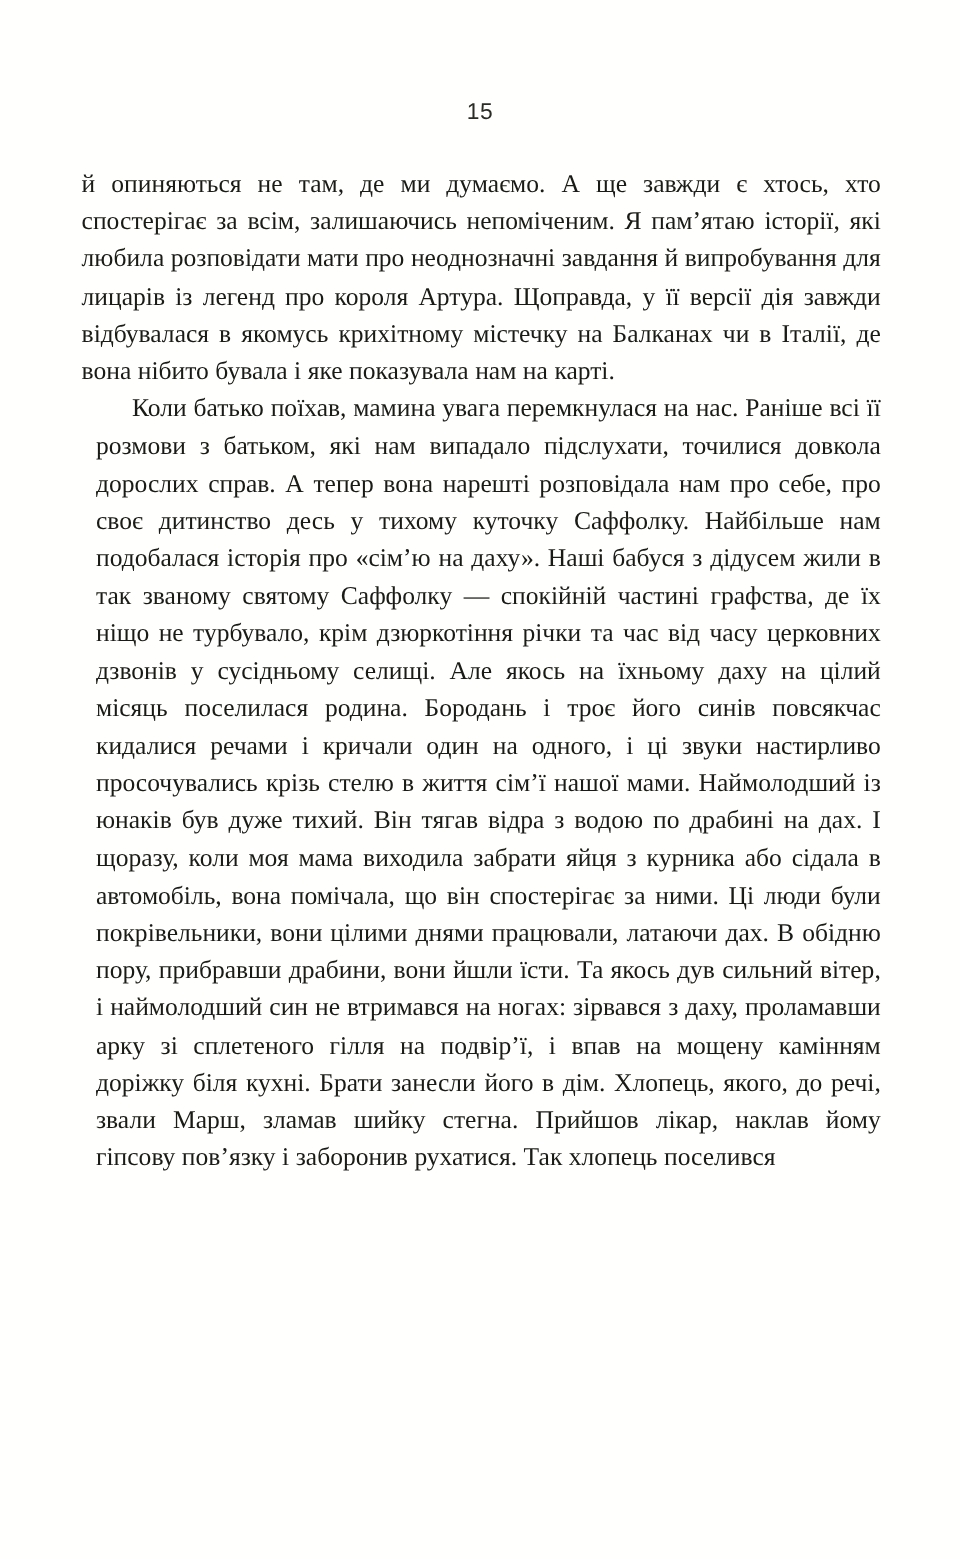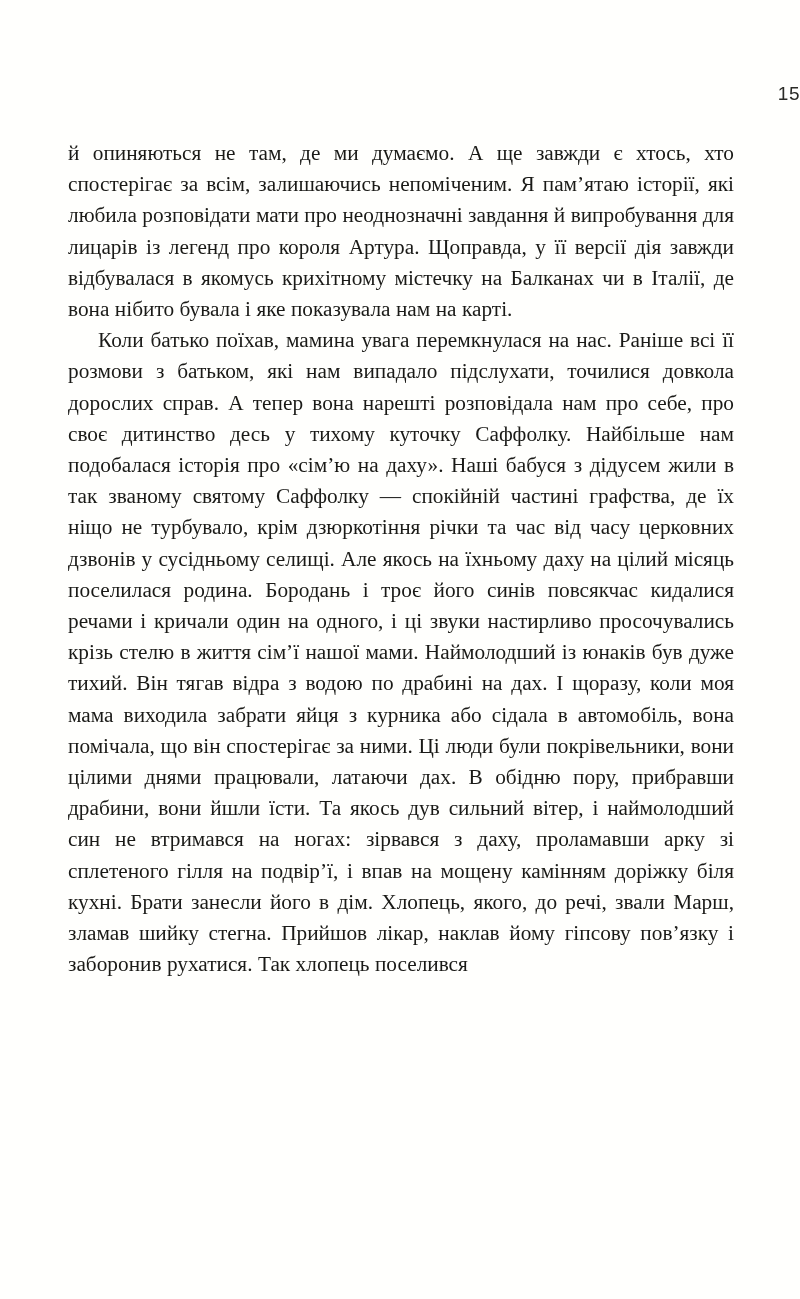--- a/index.html
+++ b/index.html
@@ -22,21 +22,21 @@
     inset: 0;
     background: #fffffd;
   }
 
   
   .folio {
     position: absolute;
     top: 84px;
     left: 0;
     width: 800px;
-    text-align: right;
+    text-align: center;
     font-family: "Liberation Sans", "DejaVu Sans", sans-serif;
     font-size: 19px;
     letter-spacing: 0.5px;
     color: #2a2a26;
     line-height: 1;
   }
 
   
   .textblock {
     position: absolute;
@@ -56,20 +56,21 @@
     word-spacing: 0.1px;
   }
 
   .para.indent {
     text-indent: 30px;
   }
 
   
   .para:last-child {
     text-align-last: left;
+    margin-left: 12px;
   }
 </style>
 </head>
 <body>
 
 <div class="page">
 
   <div class="folio">15</div>
 
   <div class="textblock">

